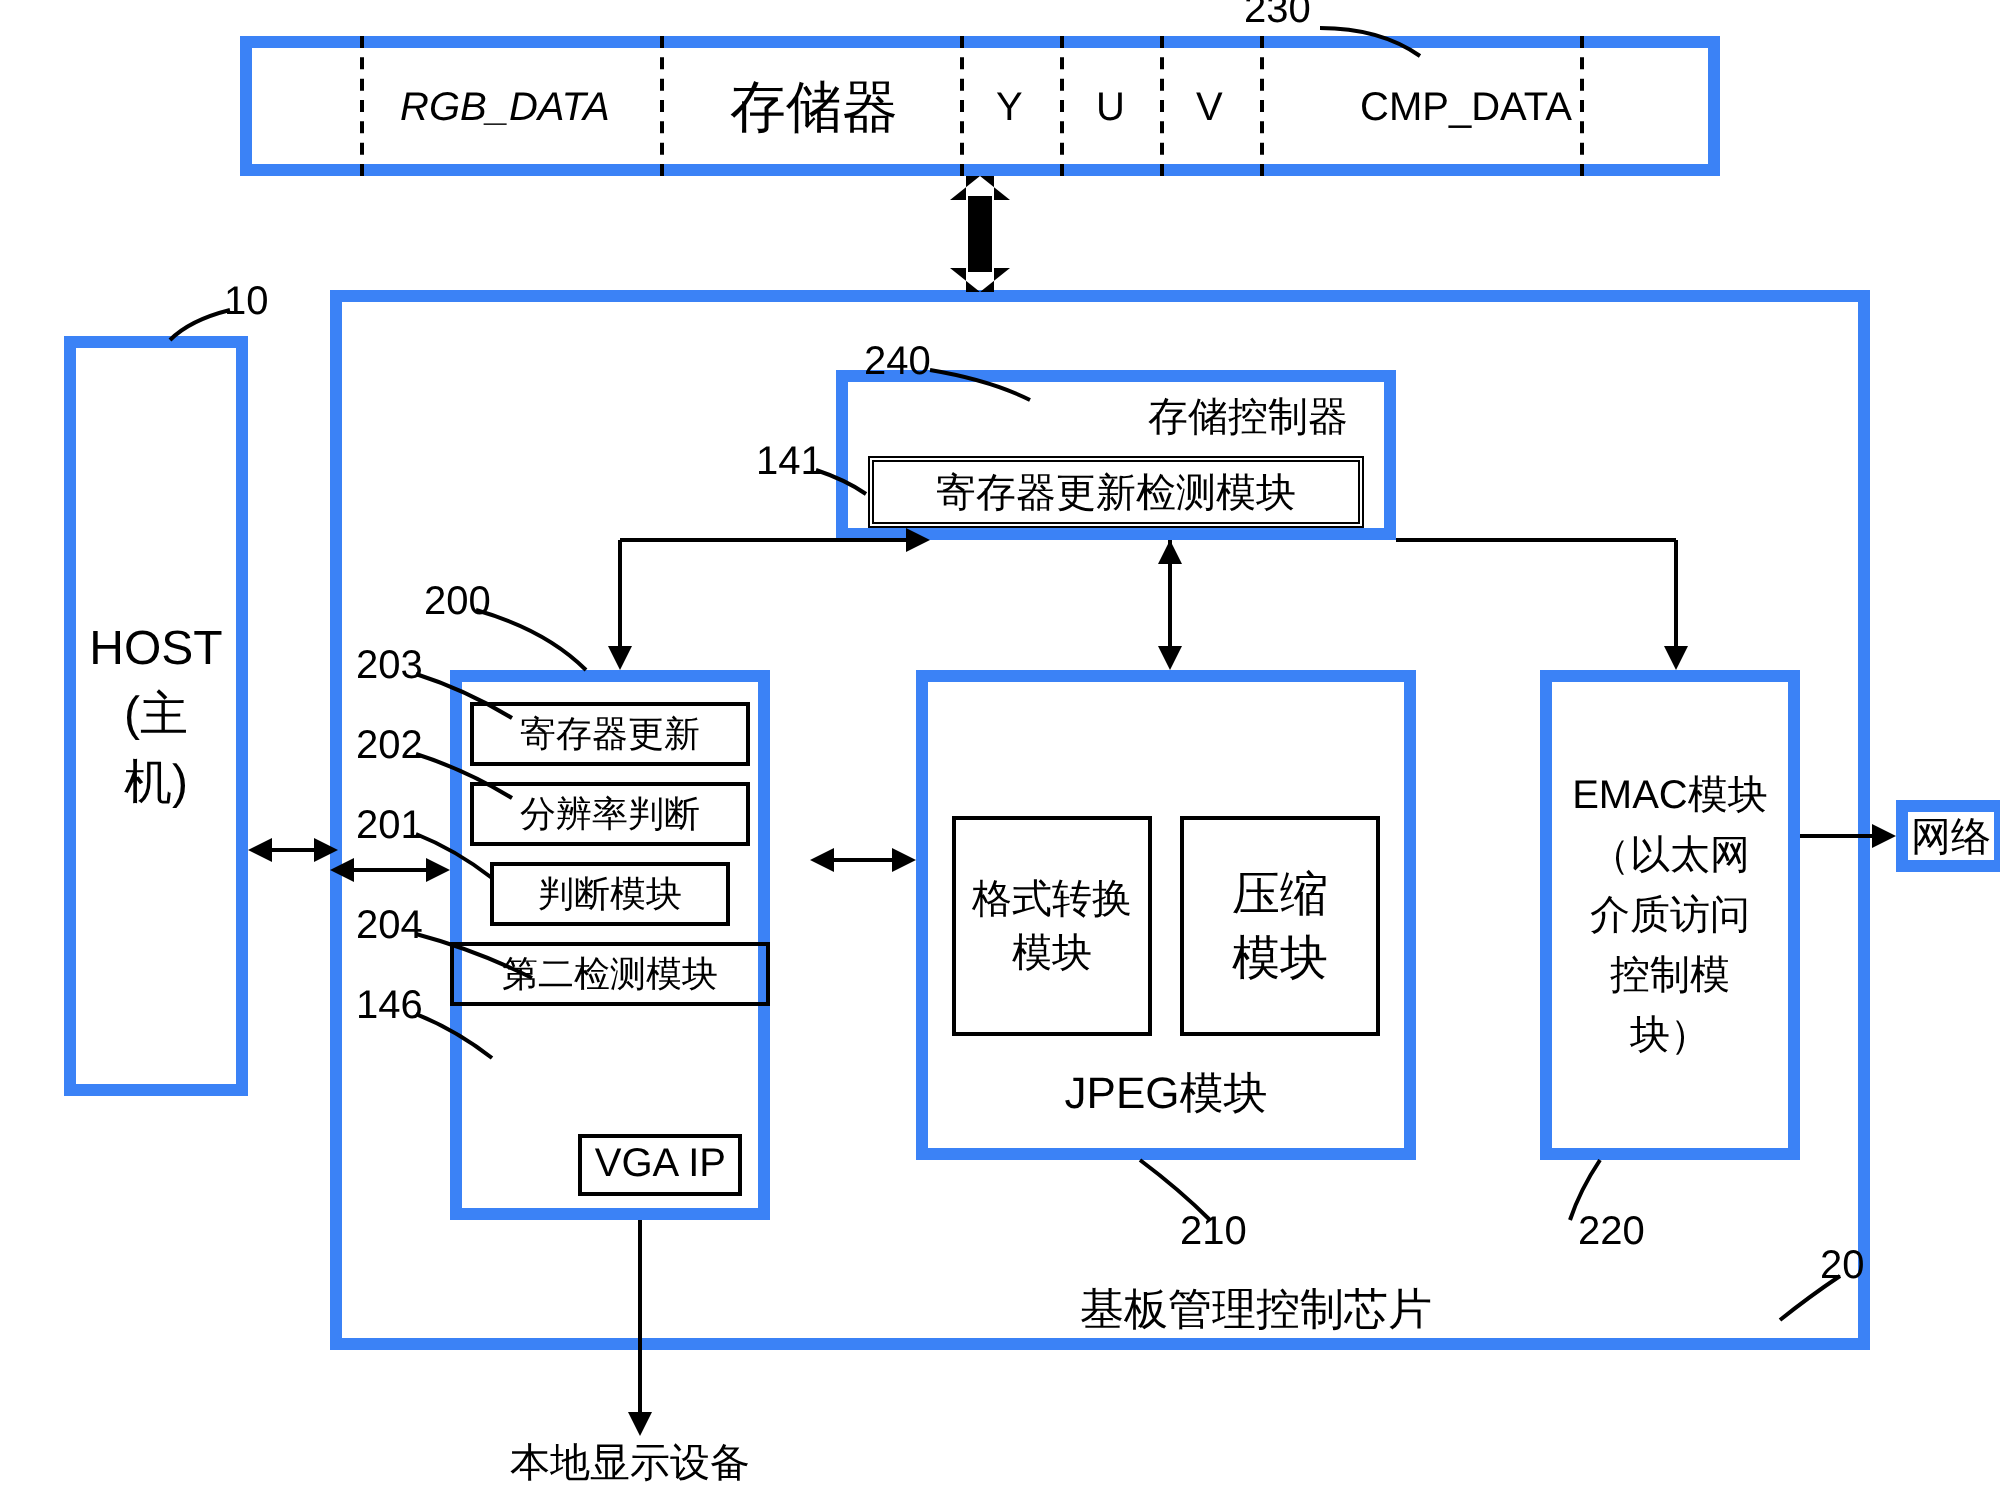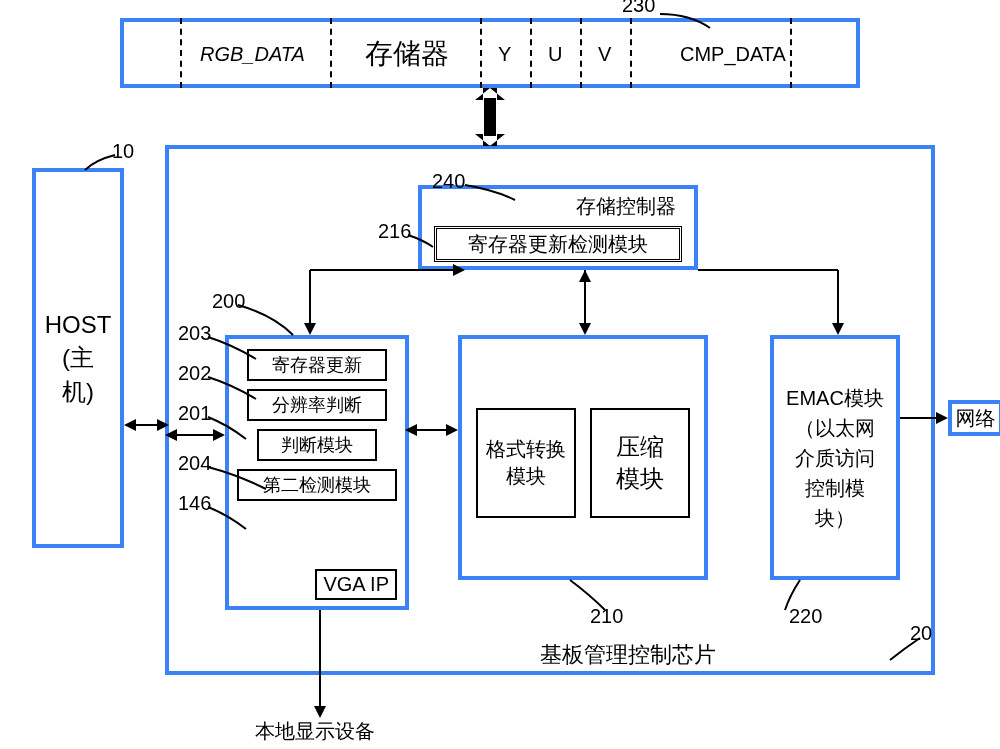--- a/index.html
+++ b/index.html
@@ -7,21 +7,21 @@
     margin: 0;
     padding: 0;
     font-family: "Microsoft YaHei", "SimSun", sans-serif;
     background: #fff;
     width: 1000px;
     height: 749px;
     position: relative;
   }
   .box {
     position: absolute;
-    border: 4px solid #3b82f6;
+    border: 6px solid #3b82f6;
     background: #fff;
     display: flex;
     align-items: center;
     justify-content: center;
     text-align: center;
   }
   .label {
     position: absolute;
     font-size: 20px;
   }
@@ -89,26 +89,26 @@
 <div class="box" style="left:418px; top:185px; width:280px; height:85px; flex-direction:column; justify-content:flex-start; padding-top:4px;">
   <div style="align-self:flex-end; margin-right:18px; font-size:20px;">存储控制器</div>
   <div class="inner-box" style="width:248px; height:36px; margin-top:6px; border:3px double #000;">
     <span style="font-size:20px;">寄存器更新检测模块</span>
   </div>
 </div>
 <div class="label" style="left:432px; top:170px;">240</div>
 <svg class="arrow" style="left:465px; top:185px;" width="50" height="20">
   <path d="M0,0 Q30,5 50,15" stroke="#000" fill="none" stroke-width="2"></path>
 </svg>
-<div class="label" style="left:378px; top:220px;">216</div>
+<div class="label" style="left:378px; top:220px;">141</div>
 <svg class="arrow" style="left:408px; top:235px;" width="30" height="15">
   <path d="M0,0 Q15,5 25,12" stroke="#000" fill="none" stroke-width="2"></path>
 </svg>
 
-<div class="box" style="left:225px; top:335px; width:184px; height:275px; flex-direction:column; justify-content:flex-start; padding-top:10px; gap:8px;">
+<div class="box" style="left:225px; top:335px; width:160px; height:275px; flex-direction:column; justify-content:flex-start; padding-top:10px; gap:8px;">
   <div class="inner-box" style="width:140px; height:32px;">
     <span style="font-size:18px;">寄存器更新</span>
   </div>
   <div class="inner-box" style="width:140px; height:32px;">
     <span style="font-size:18px;">分辨率判断</span>
   </div>
   <div class="inner-box" style="width:120px; height:32px;">
     <span style="font-size:18px;">判断模块</span>
   </div>
   <div class="inner-box" style="width:160px; height:32px;">
@@ -151,20 +151,21 @@
   <div style="display:flex; gap:14px; margin-top:10px;">
     <div class="inner-box" style="width:100px; height:110px; white-space:pre-line; font-size:20px;">
       <span>格式转换
 模块</span>
     </div>
     <div class="inner-box" style="width:100px; height:110px; white-space:pre-line; font-size:24px;">
       <span>压缩
 模块</span>
     </div>
   </div>
+  <div style="position:absolute; bottom:12px; font-size:22px;">JPEG模块</div>
 </div>
 <div class="label" style="left:590px; top:605px;">210</div>
 <svg class="arrow" style="left:570px; top:580px;" width="40" height="35">
     <path d="M0,0 Q20,15 35,30" stroke="#000" fill="none" stroke-width="2"></path>
   </svg>
 
 <div class="box" style="left:770px; top:335px; width:130px; height:245px; white-space:pre-line; font-size:20px; line-height:1.5;">
   <span>EMAC模块
 （以太网
 介质访问

